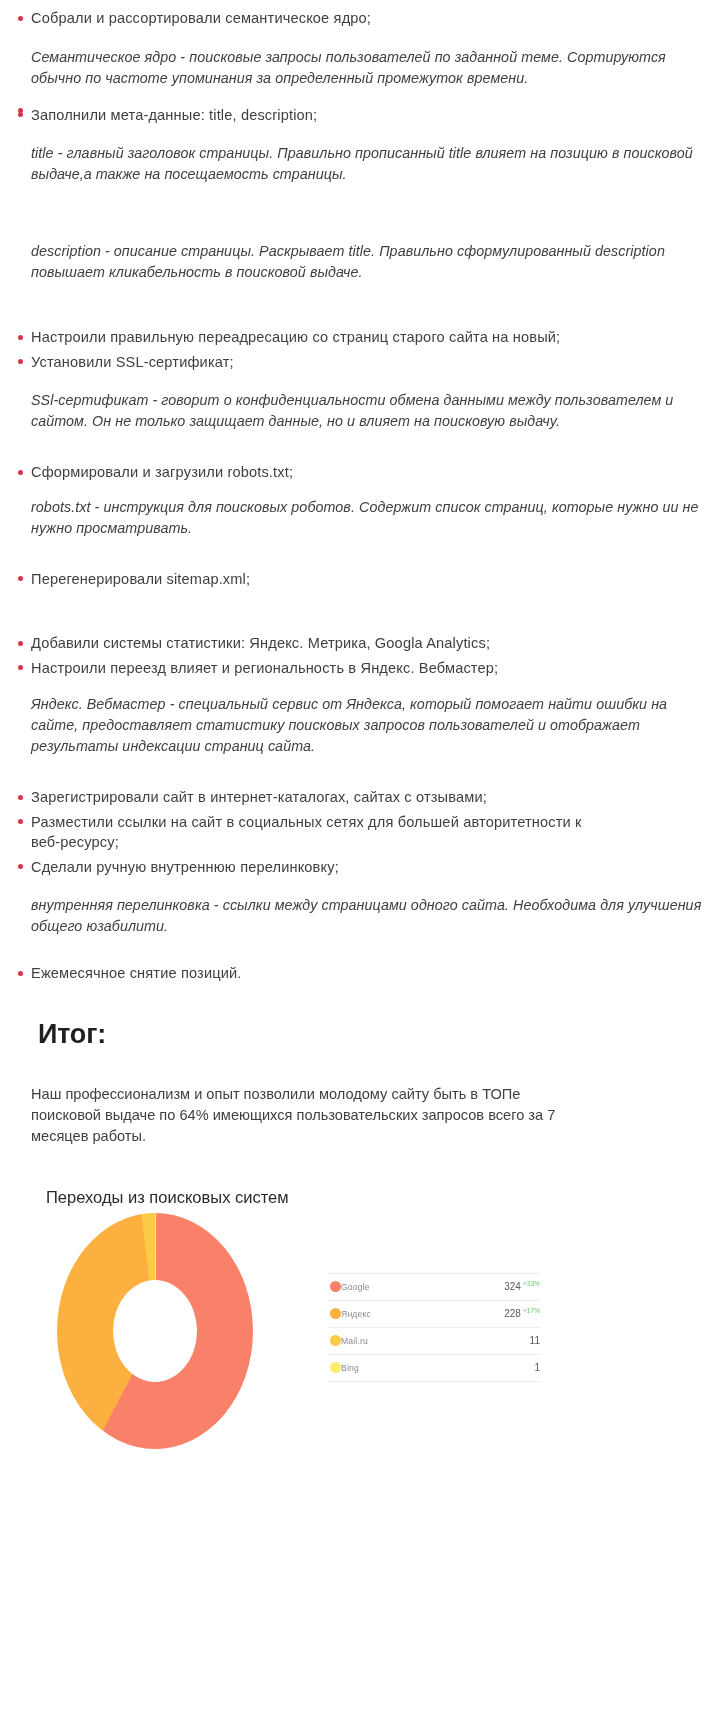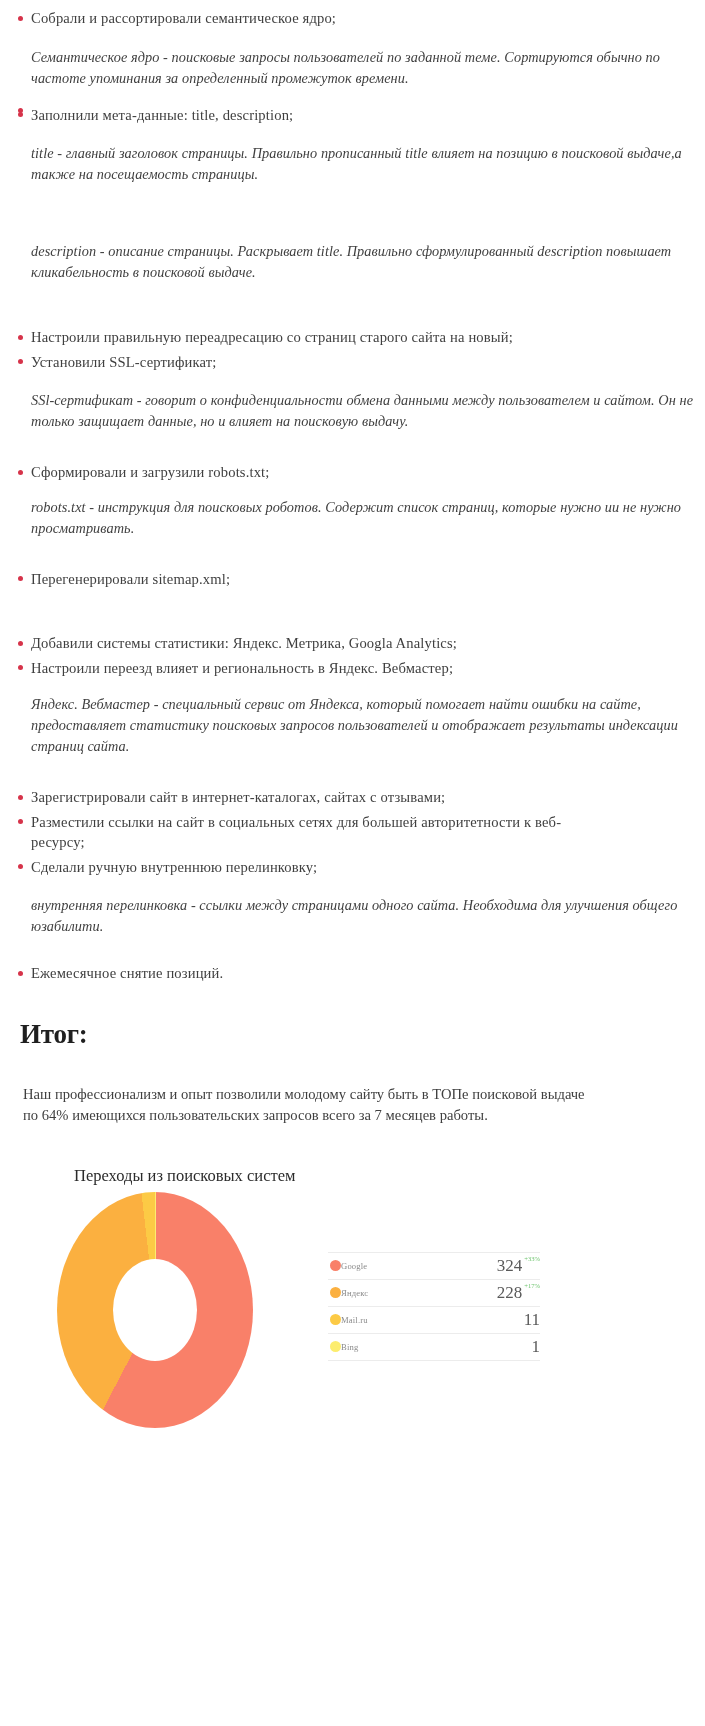--- a/index.html
+++ b/index.html
@@ -16,21 +16,20 @@
     font-family: "Liberation Sans", "DejaVu Sans", sans-serif;
     color: #3c3c3c;
     -webkit-font-smoothing: antialiased;
   }
 
   .page {
     position: relative;
     width: 705px;
     height: 1215px;
     box-sizing: border-box;
-    font-family: Liberation Serif, serif;
   }
 
   
   .bullet-row {
     position: relative;
     padding-left: 31px;
     padding-right: 110px;
     font-size: 14.6px;
     line-height: 20.5px;
     color: #3f3f3f;
@@ -62,50 +61,49 @@
   .gap-16 { height: 16px; }
   .gap-18 { height: 18px; }
   .gap-26 { height: 26px; }
   .gap-30 { height: 30px; }
   .gap-34 { height: 34px; }
   .gap-44 { height: 44px; }
   .gap-56 { height: 56px; }
 
   
   .section-heading {
-    padding-left: 20px;
+    padding-left: 38px;
     font-size: 27px;
     line-height: 32px;
     font-weight: bold;
     color: #1f1f1f;
     letter-spacing: -0.2px;
   }
 
   .summary {
-    padding-left: 23px;
+    padding-left: 31px;
     padding-right: 120px;
     font-size: 14.6px;
     line-height: 21px;
     color: #3f3f3f;
   }
 
   
   .chart-block {
     position: relative;
     height: 300px;
   }
   .chart-title {
     position: absolute;
     left: 46px;
     top: 6px;
     font-size: 16.5px;
     line-height: 20px;
     color: #2b2b2b;
     white-space: nowrap;
-    margin-left: 28px;
   }
   .donut-wrap {
     position: absolute;
     left: 57px;
     top: 32px;
     width: 196px;
     height: 236px;
   }
   .donut {
     position: absolute;
@@ -152,21 +150,21 @@
     letter-spacing: .02em;
     white-space: nowrap;
   }
   .legend-value-wrap {
     margin-left: auto;
     display: flex;
     align-items: flex-start;
     white-space: nowrap;
   }
   .legend-value {
-    font-size: 17px;
+    font-size: 10px;
     color: #5a5a5a;
   }
   .legend-delta {
     font-size: 6.6px;
     color: #6ec46e;
     margin-left: 2px;
     position: relative;
     top: -1px;
   }
   .legend-delta:empty { display: none; }

